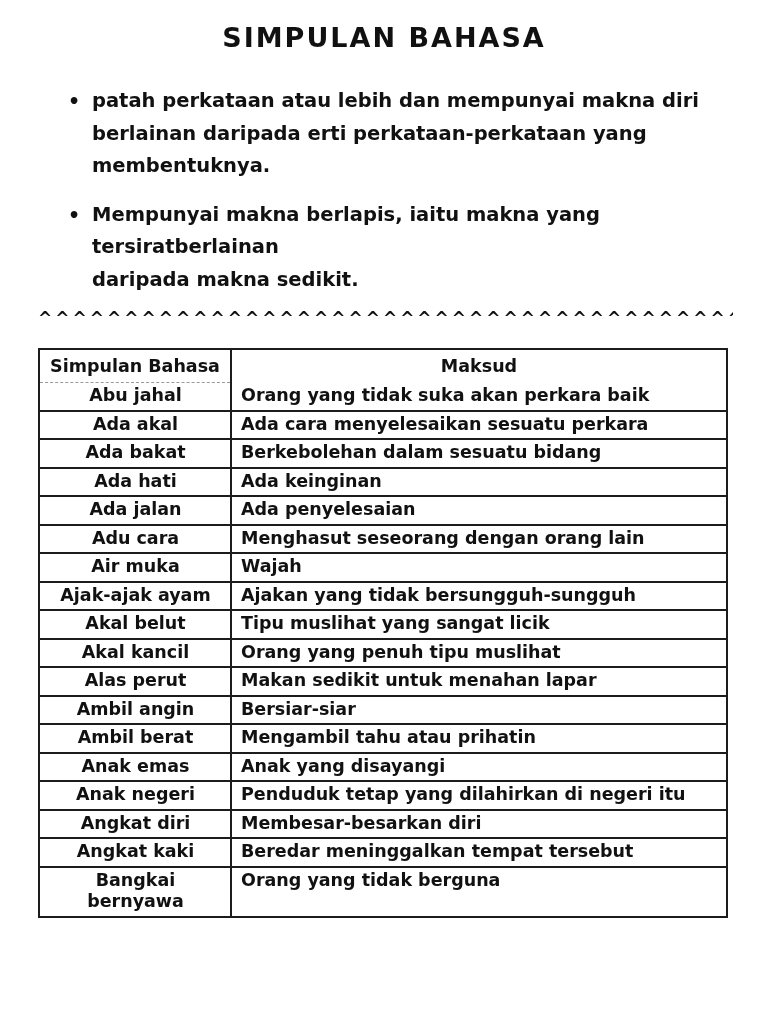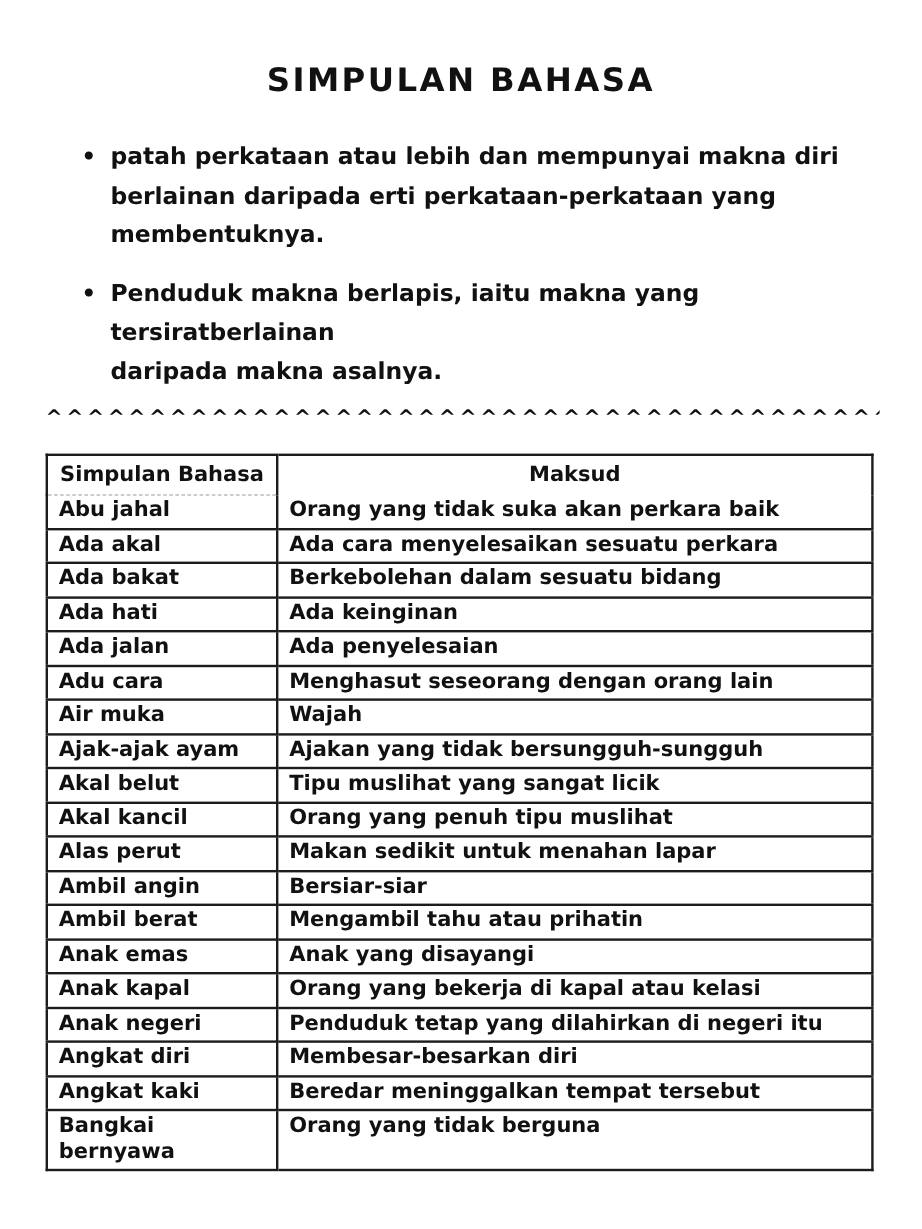--- a/index.html
+++ b/index.html
@@ -12,21 +12,21 @@
     height: 1024px;
     font-family: "DejaVu Sans", sans-serif;
     color: #111111;
     overflow: hidden;
   }
   .page {
     width: 768px;
     height: 804px;
     background: #ffffff;
     box-sizing: border-box;
-    padding-top: 52px;
+    padding-top: 22px;
   }
   .page-title {
     text-align: center;
     font-size: 27px;
     font-weight: bold;
     letter-spacing: 2px;
     margin: 0 0 32px 0;
   }
   .bullets {
     margin-left: 68px;
@@ -88,20 +88,21 @@
     border-bottom: none;
   }
   table.idioms td {
     padding: 2px 8px 3px 9px;
     line-height: 21.5px;
     border-bottom: 2px solid #1c1c1c;
     white-space: pre-line;
   }
   table.idioms td.cell-term {
     border-right: 2.5px solid #1c1c1c;
+    text-align: center;
   }
   table.idioms tr:last-child td {
     border-bottom: none;
   }
 </style>
 </head>
 <body>
 
 <div class="page">
 
@@ -112,22 +113,22 @@
       <span class="bullet-marker">•</span>
       <div class="bullet-lines">
           <div>patah perkataan atau lebih dan mempunyai makna diri</div>
           <div>berlainan daripada erti perkataan-perkataan yang</div>
           <div>membentuknya.</div>
         </div>
     </div>
     <div class="bullet-item">
       <span class="bullet-marker">•</span>
       <div class="bullet-lines">
-          <div>Penduduk makna berlapis, iaitu makna yang tersiratberlainan</div>
-          <div>daripada makna asalnya.</div>
+          <div>Mempunyai makna berlapis, iaitu makna yang tersiratberlainan</div>
+          <div>daripada makna sedikit.</div>
         </div>
     </div>
   </div>
 
   <div class="caret-divider">^^^^^^^^^^^^^^^^^^^^^^^^^^^^^^^^^^^^^^^^^^^^^^^^</div>
 
   <table class="idioms">
     <thead>
       <tr>
         <th class="col-term">Simpulan Bahasa</th>
@@ -185,24 +186,20 @@
         </tr>
         <tr>
           <td class="cell-term">Ambil berat</td>
           <td class="cell-meaning">Mengambil tahu atau prihatin</td>
         </tr>
         <tr>
           <td class="cell-term">Anak emas</td>
           <td class="cell-meaning">Anak yang disayangi</td>
         </tr>
         <tr>
-          <td class="cell-term">Anak kapal</td>
-          <td class="cell-meaning">Orang yang bekerja di kapal atau kelasi</td>
-        </tr>
-        <tr>
           <td class="cell-term">Anak negeri</td>
           <td class="cell-meaning">Penduduk tetap yang dilahirkan di negeri itu</td>
         </tr>
         <tr>
           <td class="cell-term">Angkat diri</td>
           <td class="cell-meaning">Membesar-besarkan diri</td>
         </tr>
         <tr>
           <td class="cell-term">Angkat kaki</td>
           <td class="cell-meaning">Beredar meninggalkan tempat tersebut</td>

